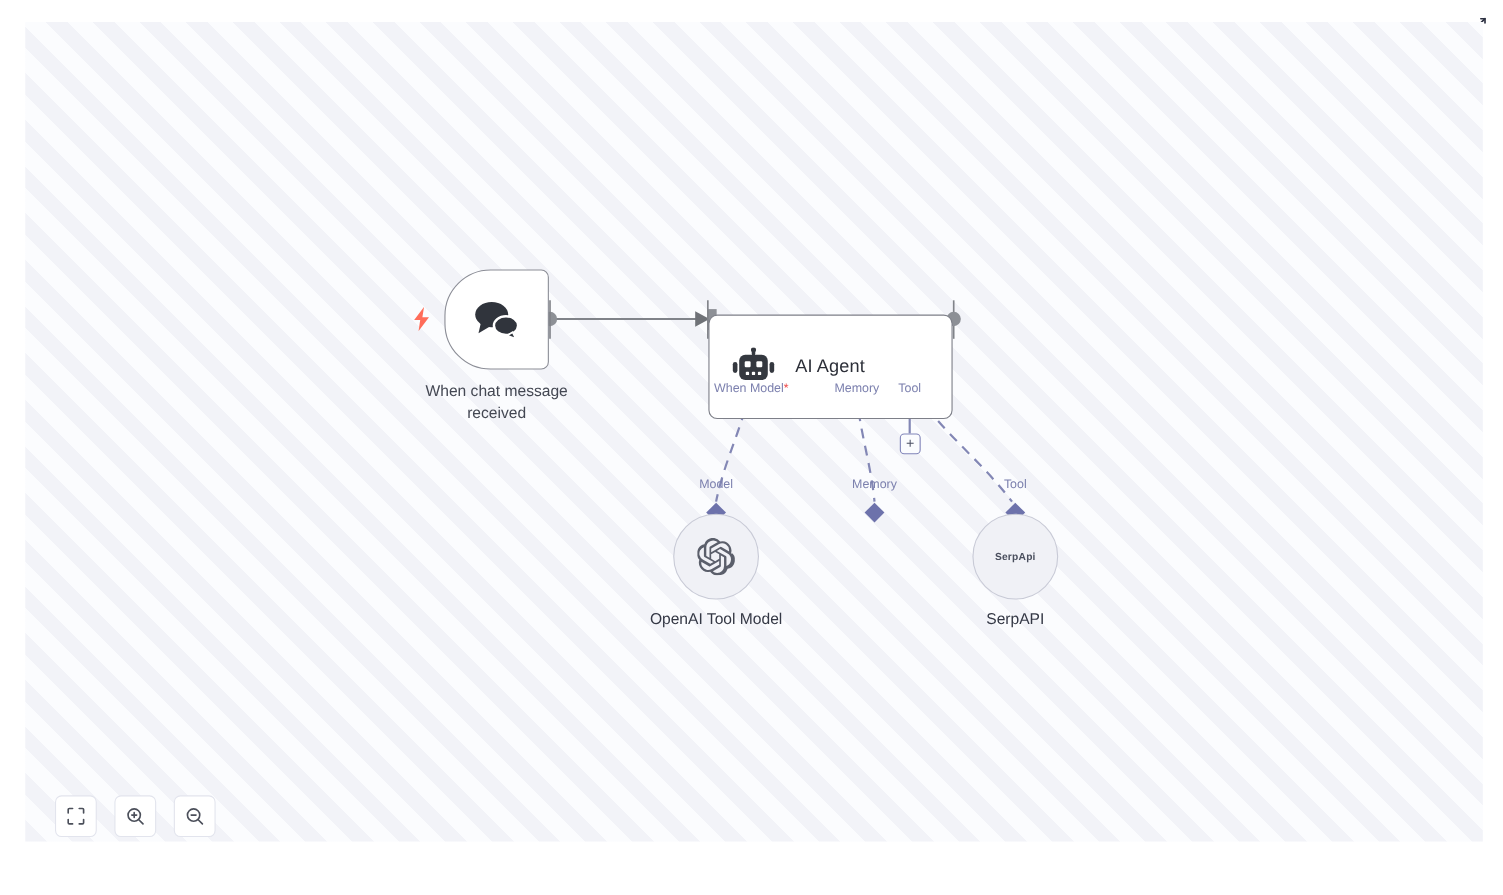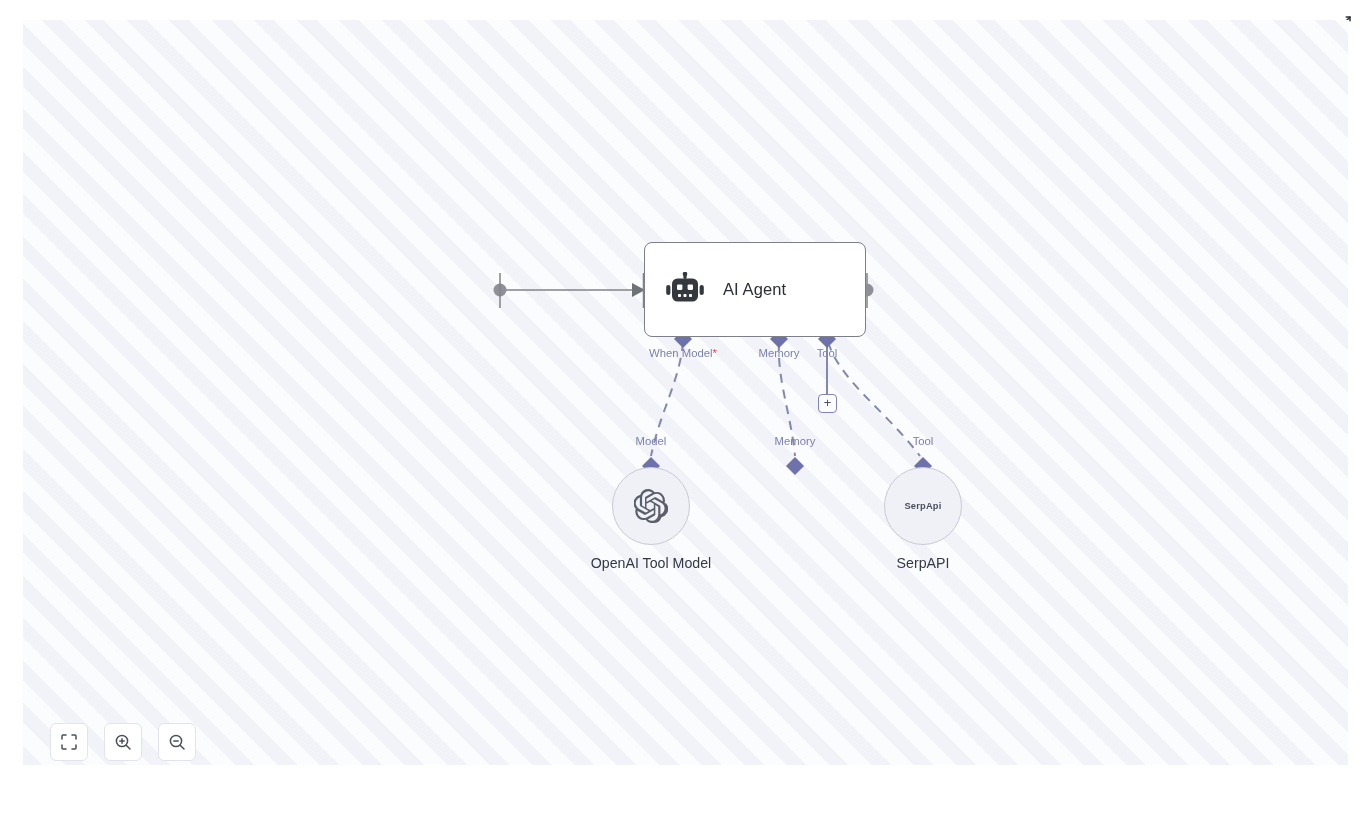--- a/index.html
+++ b/index.html
@@ -89,20 +89,21 @@
   .agent-box {
     width: 222px;
     height: 95px;
     background: #ffffff;
     border: 1.6px solid #7d7f88;
     border-radius: 8px;
     display: flex;
     align-items: center;
     padding-left: 20px;
     gap: 18px;
+    margin-top: 44px;
   }
   .agent-label {
     font-size: 16.5px;
     color: #2c2f38;
     letter-spacing: .1px;
     white-space: nowrap;
   }
 
   
   .node-caption {
@@ -268,20 +269,37 @@
         <polygon points="804,310 813,319 804,328 795,319"></polygon>
       </g>
 
       <g fill="#6d72ab">
         <polygon points="628,437 637,446 628,455 619,446"></polygon>
         <polygon points="772,437 781,446 772,455 763,446"></polygon>
         <polygon points="900,437 909,446 900,455 891,446"></polygon>
       </g>
     </svg>
 
+    <div class="node-wrap" id="trigger-node">
+      <div class="trigger-bolt">
+        <svg width="17" height="22" viewBox="0 0 17 22">
+          <path d="M10.5 0 L1.5 12 L7 12 L5.5 22 L15 9.5 L9 9.5 Z" fill="#ff6d5a"></path>
+        </svg>
+      </div>
+      <div class="trigger-box">
+        <svg width="46" height="38" viewBox="0 0 46 38">
+          <ellipse cx="18" cy="14" rx="15" ry="11.5" fill="#30343c"></ellipse>
+          <path d="M8 22 L6 31 L16 25 Z" fill="#30343c"></path>
+          <ellipse cx="31" cy="24" rx="11" ry="8.5" fill="#30343c" stroke="#ffffff" stroke-width="2.2"></ellipse>
+          <path d="M37 30 L40 36 L32 33 Z" fill="#30343c" stroke="#ffffff" stroke-width="1.6"></path>
+        </svg>
+      </div>
+      <div class="node-caption" id="trigger-caption">When chat message
+received</div>
+    </div>
 
     <div class="node-wrap" id="agent-node">
       <div class="agent-box">
         <svg width="40" height="36" viewBox="0 0 40 36">
           <rect x="18.4" y="1" width="3.2" height="6" rx="1.4" fill="#34383f"></rect>
           <circle cx="20" cy="2" r="2.3" fill="#34383f"></circle>
           <rect x="7" y="6.5" width="26" height="23" rx="5.5" fill="#34383f"></rect>
           <rect x="1.2" y="13" width="4.2" height="10" rx="2.1" fill="#34383f"></rect>
           <rect x="34.6" y="13" width="4.2" height="10" rx="2.1" fill="#34383f"></rect>
           <rect x="12" y="12.5" width="5.4" height="5.4" rx="1.1" fill="#ffffff"></rect>

